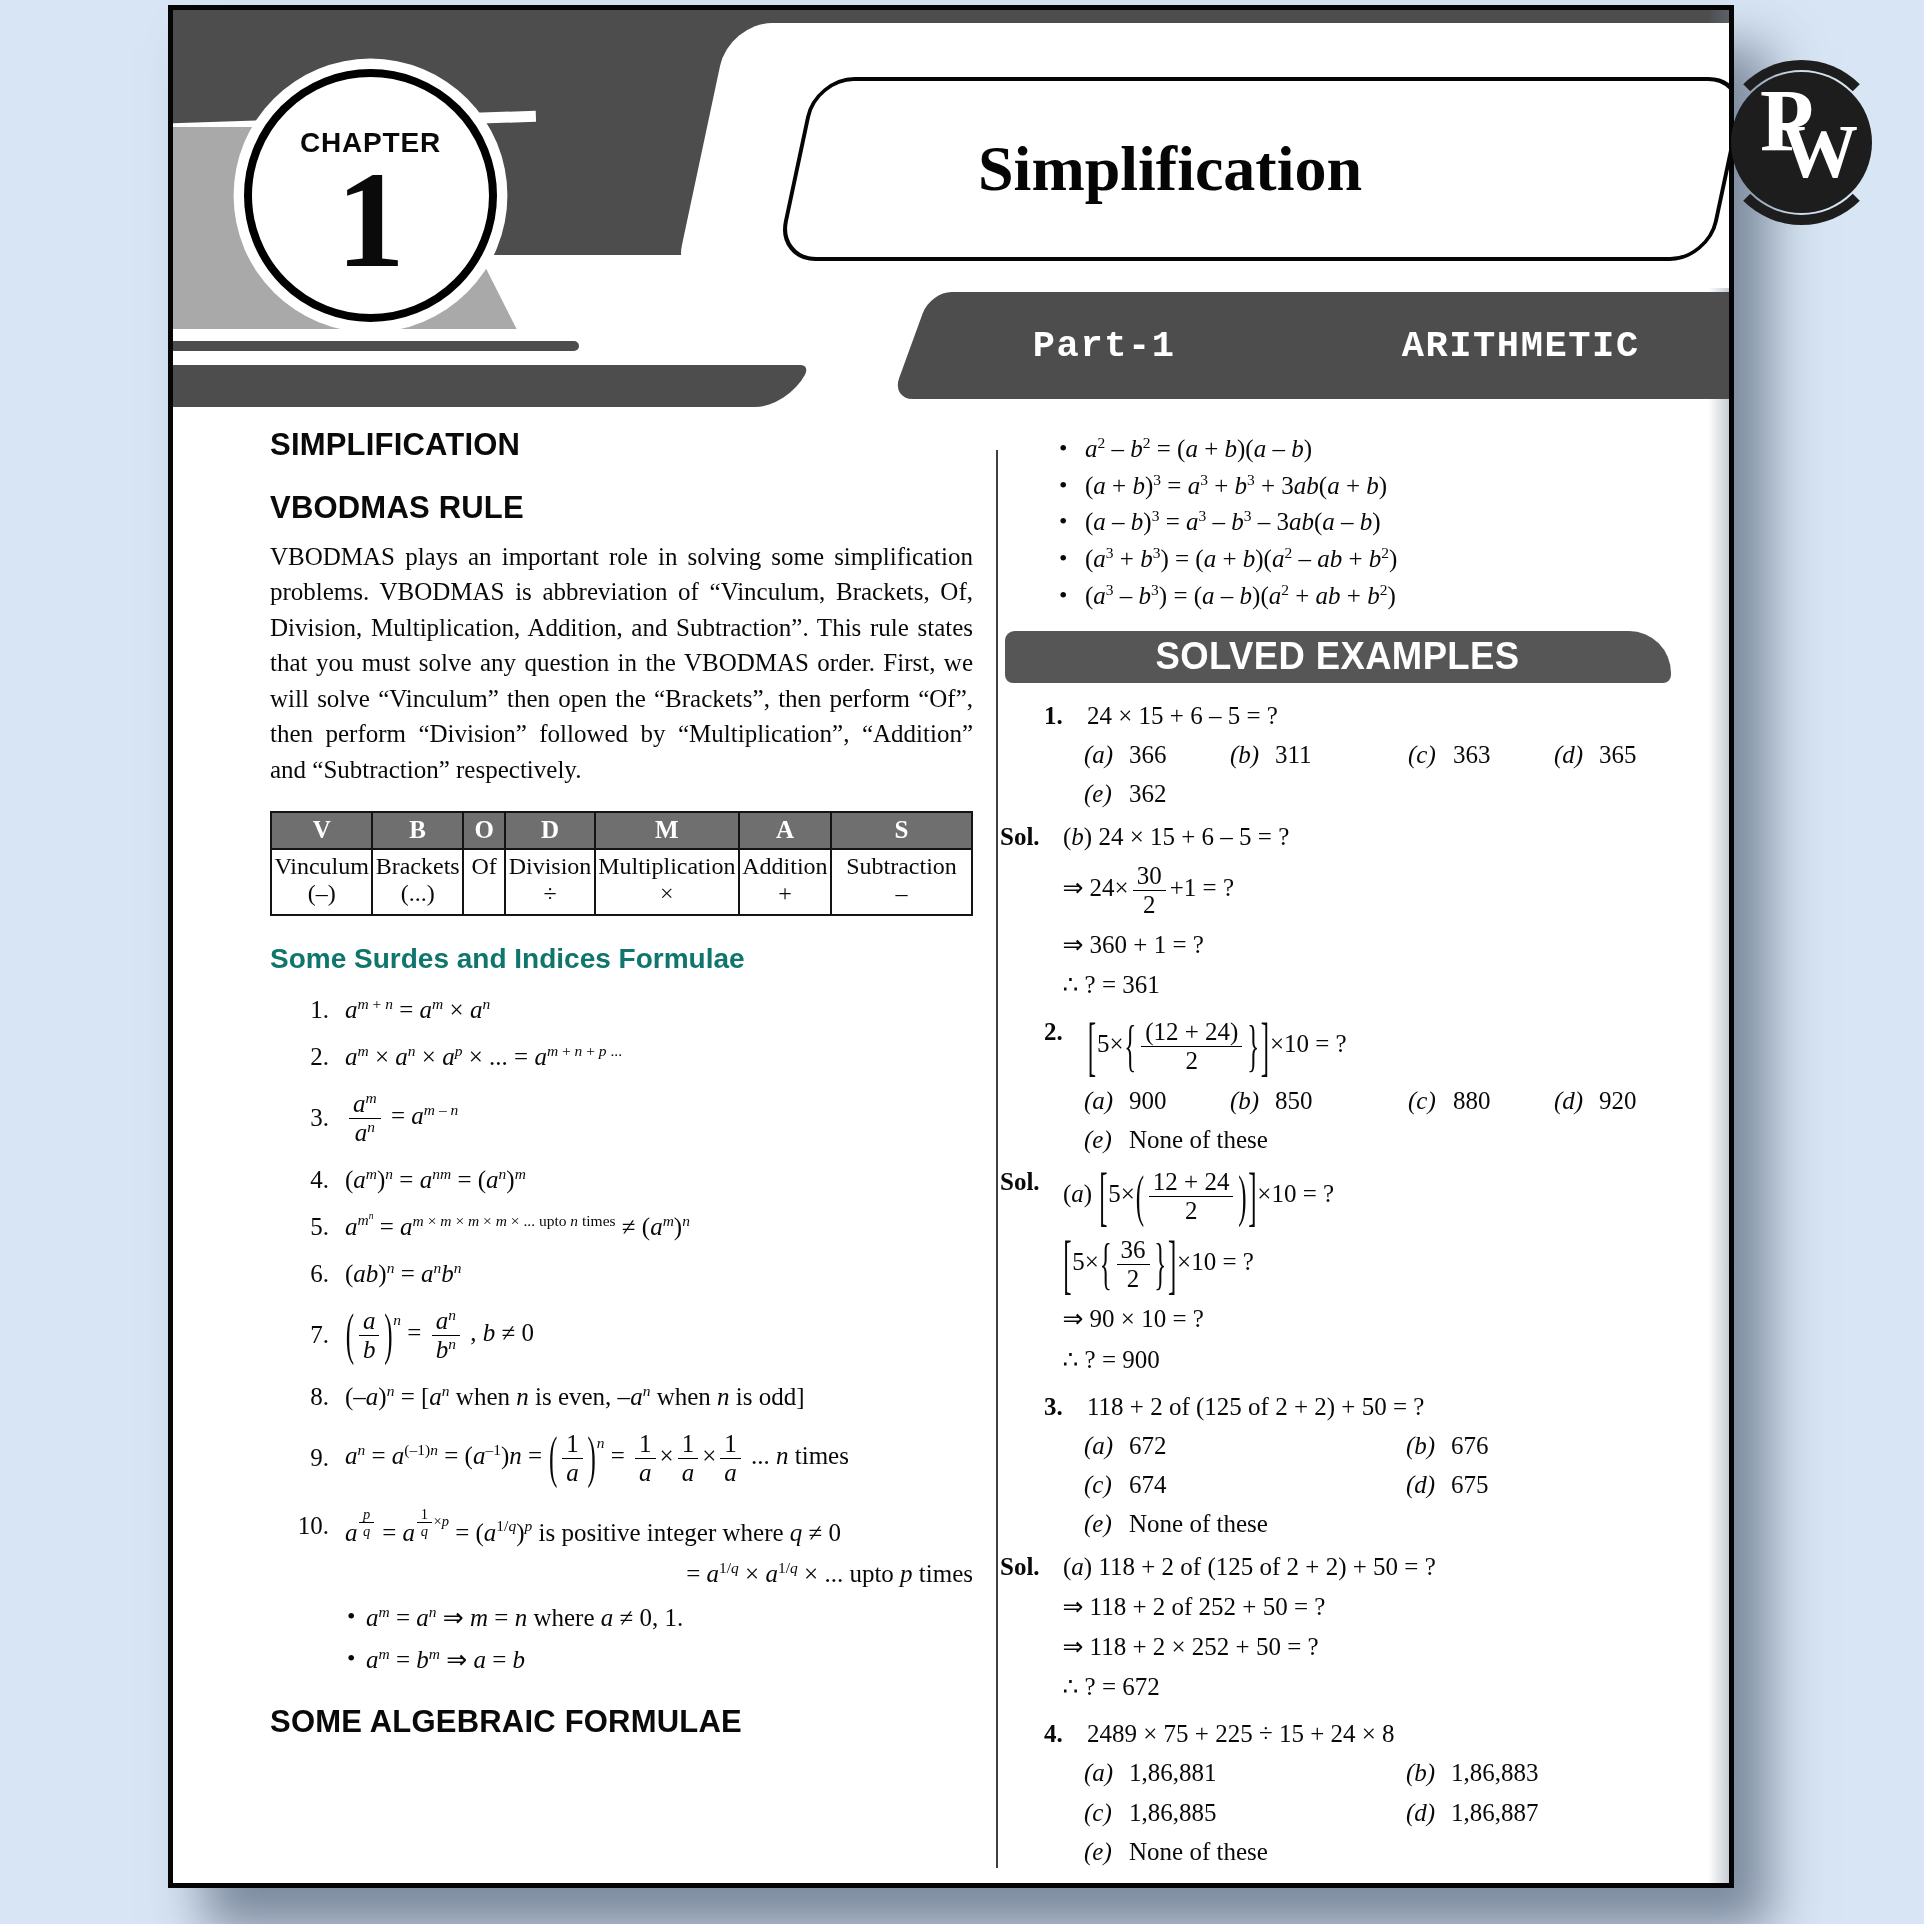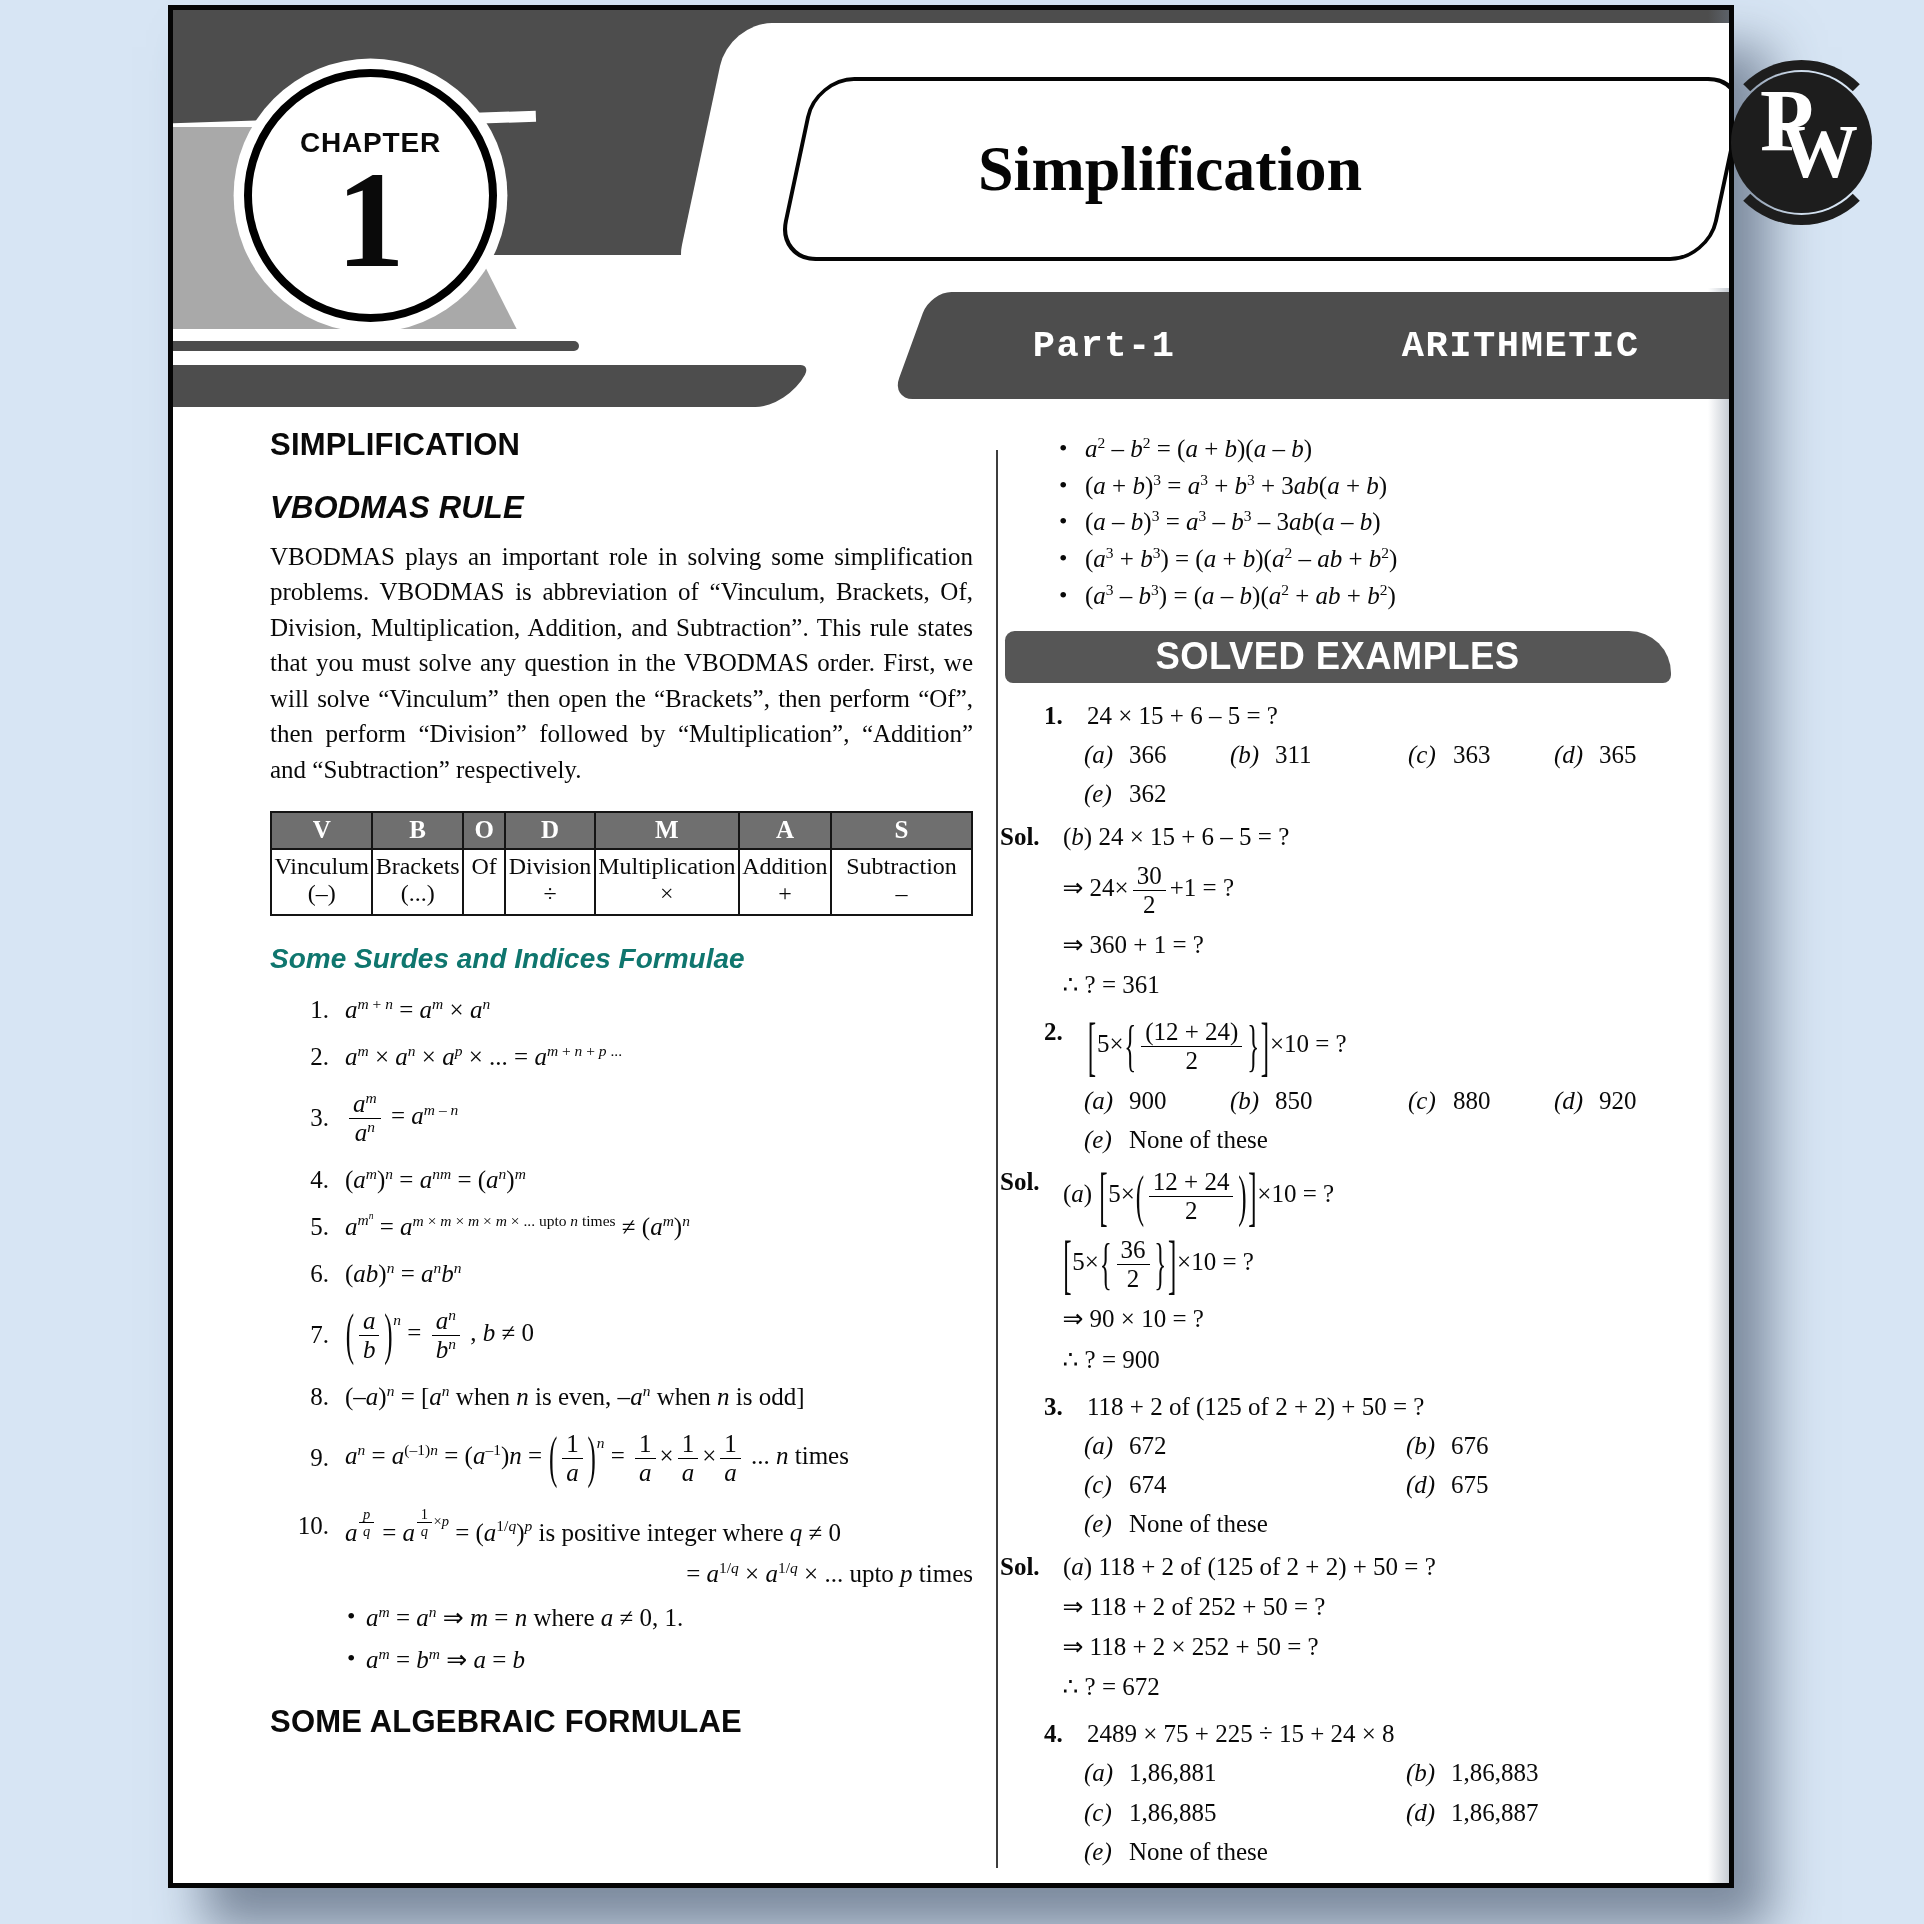--- a/index.html
+++ b/index.html
@@ -45,21 +45,21 @@
   .pw-w{position:absolute;left:50px;top:35px;font:700 77px "Liberation Serif",serif;color:#fff;}
 
   
   .divider{position:absolute;left:823px;top:440px;width:2.4px;height:1418px;background:#3e3e3e;}
   .col-left{position:absolute;left:97px;top:417px;width:703px;font-size:25px;color:#090909;}
   .col-right{position:absolute;left:827px;top:425px;width:715px;font-size:25px;color:#090909;}
 
   h2{font:700 31px "Liberation Sans",sans-serif;color:#0a0a0a;margin:0;letter-spacing:0.2px;}
   h3{font:700 28px "Liberation Sans",sans-serif;color:#0f766e;margin:0;}
   .para{font:25px/1.42 "Liberation Serif",serif;text-align:justify;margin-top:13px;}
-  .mt34{margin-top:27px;font-style:italic;} .mt38{margin-top:30.5px;}
+  .mt34{margin-top:27px;} .mt38{margin-top:30.5px;}
 
   
   table.vb{border-collapse:collapse;margin-top:24px;width:703px;border:2.4px solid #141414;}
   table.vb th{background:#6f6f6f;color:#fff;font:700 25px "Liberation Serif",serif;
     border:2.4px solid #141414;padding:3.2px 1.6px;text-align:center;}
   table.vb td{border:2.4px solid #141414;text-align:center;font:24px "Liberation Serif",serif;padding:3.2px 2.4px;}
   .cellsym{min-height:30.5px;}
   table.vb th:nth-child(1){width:93px}table.vb th:nth-child(2){width:85px}
   table.vb th:nth-child(3){width:37px}table.vb th:nth-child(4){width:83px}
   table.vb th:nth-child(5){width:128px}table.vb th:nth-child(6){width:80px}

